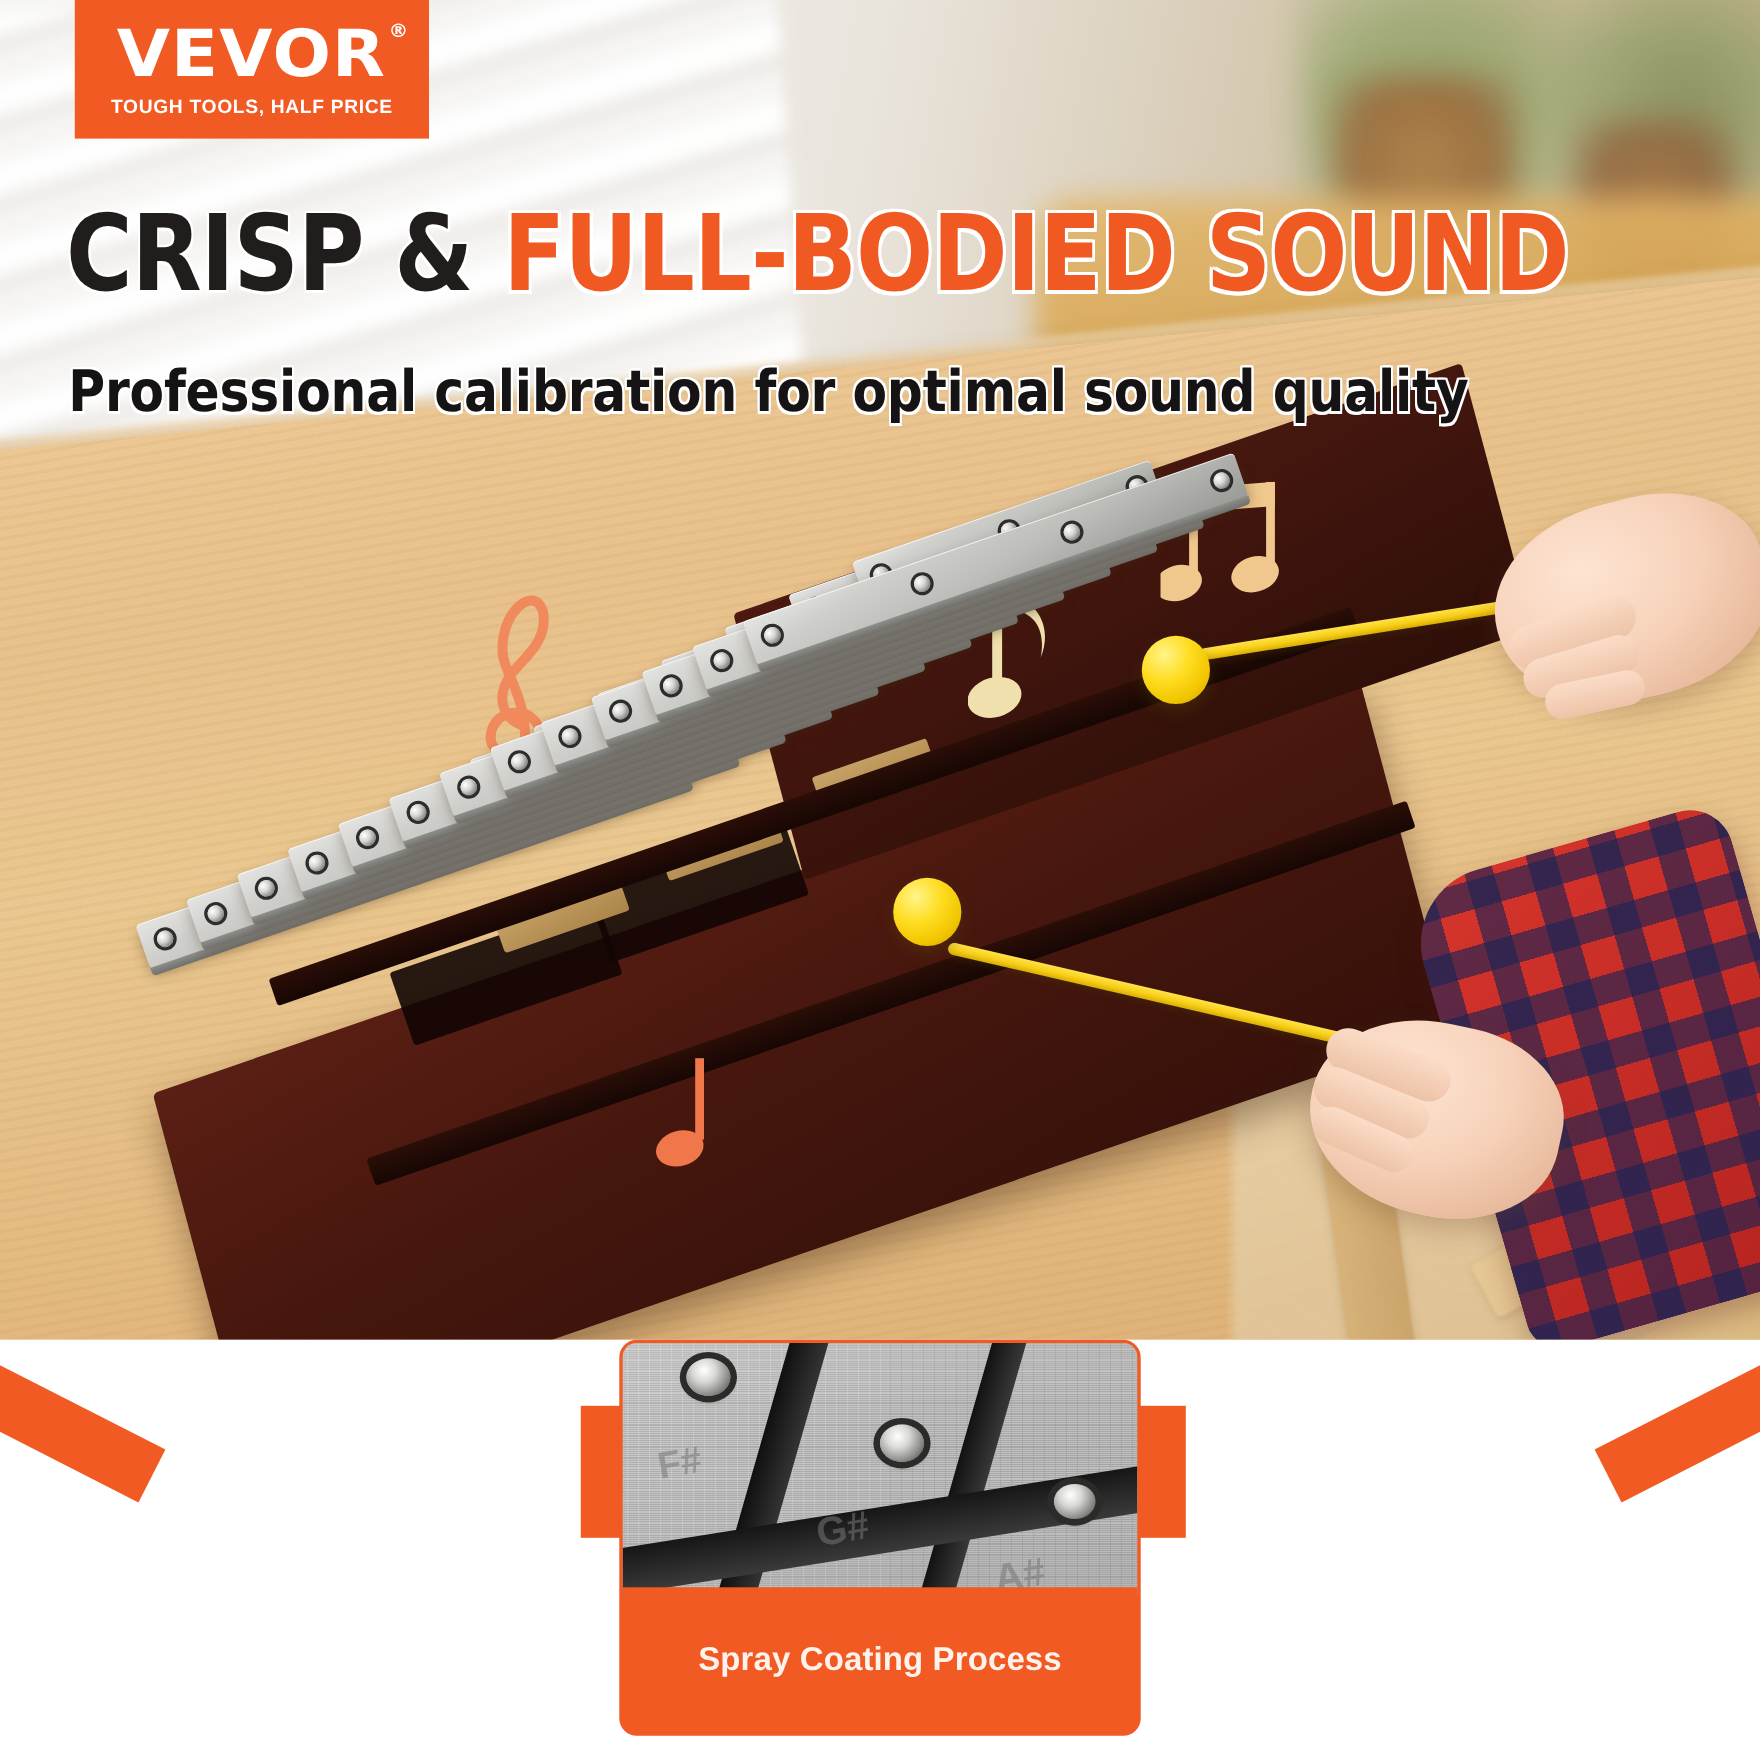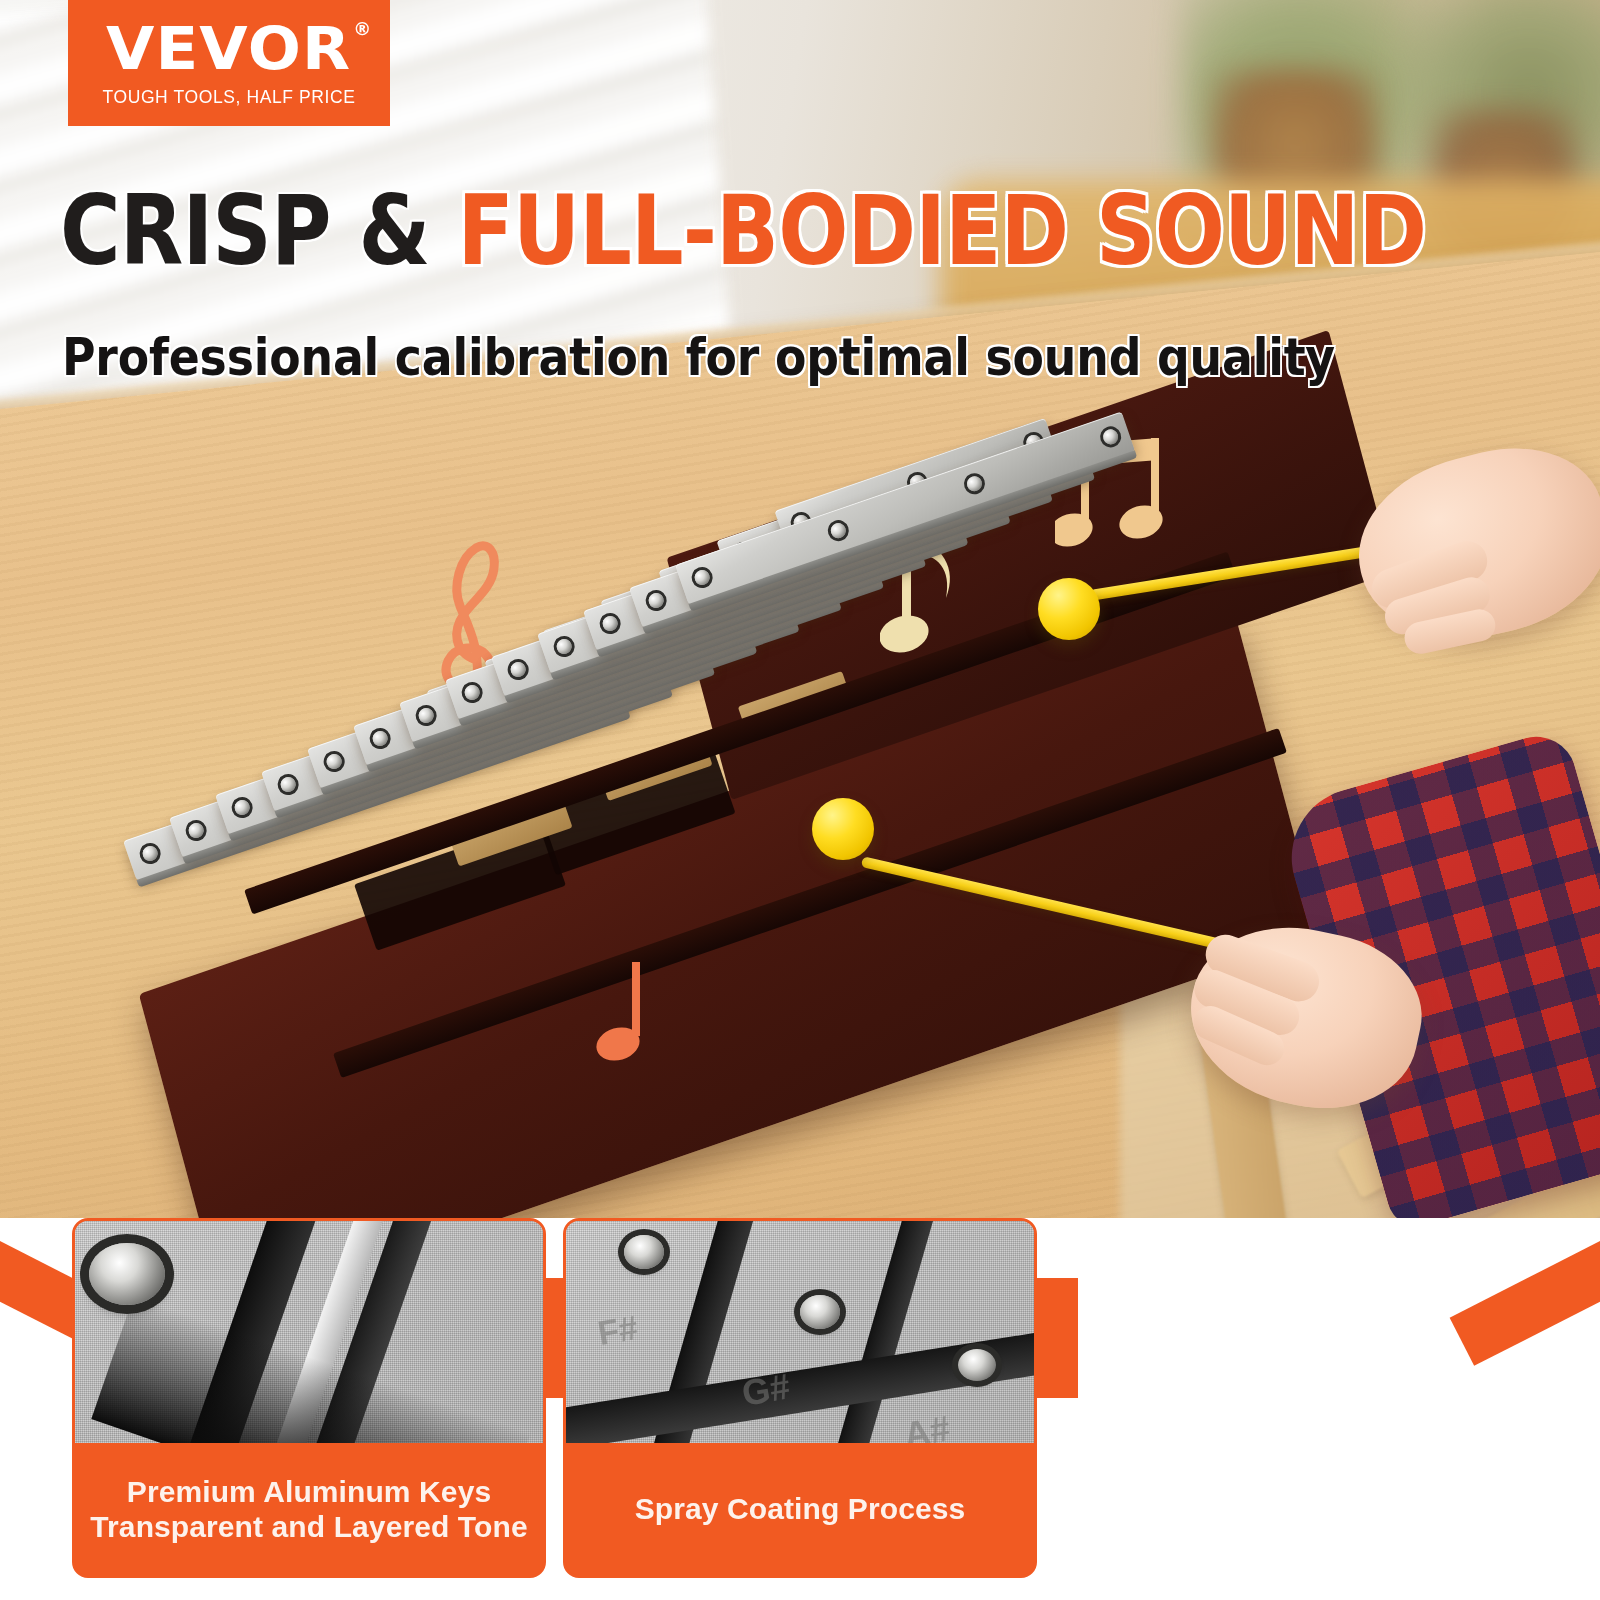--- a/index.html
+++ b/index.html
@@ -182,21 +182,21 @@
   .logo-word{
     font-family:"DejaVu Sans", sans-serif;
     font-weight:bold;font-size:59px;letter-spacing:1px;color:#fff;
     line-height:1;position:relative;transform:scaleX(1.06);
   }
   .logo-reg{
     position:absolute;right:-20px;top:2px;font-size:17px;font-weight:bold;
   }
   .logo-tag{
     font-family:"Liberation Sans", sans-serif;
-    font-weight:normal;font-size:17.5px;letter-spacing:.6px;color:#fff;margin-top:9px;
+    font-weight:bold;font-size:17.5px;letter-spacing:.6px;color:#fff;margin-top:9px;
   }
 
   .headline{
     position:absolute;left:60px;top:183px;white-space:nowrap;
     font-family:"DejaVu Sans", sans-serif;font-weight:bold;
     font-size:96px;line-height:1;letter-spacing:-1px;
     transform:scaleX(.86);transform-origin:left top;
   }
   .hl-dark{color:#201d1c;text-shadow:
       2px 0 0 #fff,-2px 0 0 #fff,0 2px 0 #fff,0 -2px 0 #fff,
@@ -468,40 +468,20 @@
   </div>
 
   <div class="subhead">Professional calibration for optimal sound quality</div>
 
   <div class="bottom">
     <div class="accent-left"></div>
     <div class="accent-right"></div>
     <div class="accent-mid1"></div>
     <div class="accent-mid2"></div>
 
-    <div class="panel panel-1">
-      <div class="panel-photo">
-        <div class="metal"></div>
-        <div style="position:absolute;left:150px;top:-40px;width:46px;height:330px;
-                    background:linear-gradient(90deg,#0d0d0d,#303030);transform:rotate(19deg);"></div>
-        <div style="position:absolute;left:236px;top:-40px;width:28px;height:330px;
-                    background:linear-gradient(90deg,#f2f2f2,#b8b8b8);transform:rotate(19deg);"></div>
-        <div style="position:absolute;left:276px;top:-40px;width:36px;height:330px;
-                    background:linear-gradient(90deg,#1a1a1a,#3d3d3d);transform:rotate(19deg);"></div>
-        <div style="position:absolute;left:26px;top:140px;width:420px;height:130px;
-                    background:linear-gradient(180deg,rgba(0,0,0,0),#0b0b0b);transform:rotate(19deg);"></div>
-        <div style="position:absolute;left:14px;top:22px;width:76px;height:62px;border-radius:50%;
-                    background:radial-gradient(circle at 40% 32%,#ffffff 0%,#d9d9d6 30%,#8f8f8c 62%,#3a3a38 100%);
-                    box-shadow:0 0 0 9px #2a2a28,0 6px 12px rgba(0,0,0,.5);"></div>
-      </div>
-      <div class="panel-cap">
-        <span class="cap-line">Premium Aluminum Keys</span>
-        <span class="cap-line">Transparent and Layered Tone</span>
-      </div>
-    </div>
 
     <div class="panel panel-2">
       <div class="panel-photo">
         <div class="metal"></div>
         <div style="position:absolute;left:118px;top:-60px;width:34px;height:360px;
                     background:linear-gradient(90deg,#101010,#343434);transform:rotate(16deg);"></div>
         <div style="position:absolute;left:302px;top:-60px;width:30px;height:360px;
                     background:linear-gradient(90deg,#121212,#383838);transform:rotate(16deg);"></div>
         <div style="position:absolute;left:-40px;top:150px;width:540px;height:42px;
                     background:linear-gradient(180deg,#161616,#3a3a3a);transform:rotate(-9deg);"></div>

